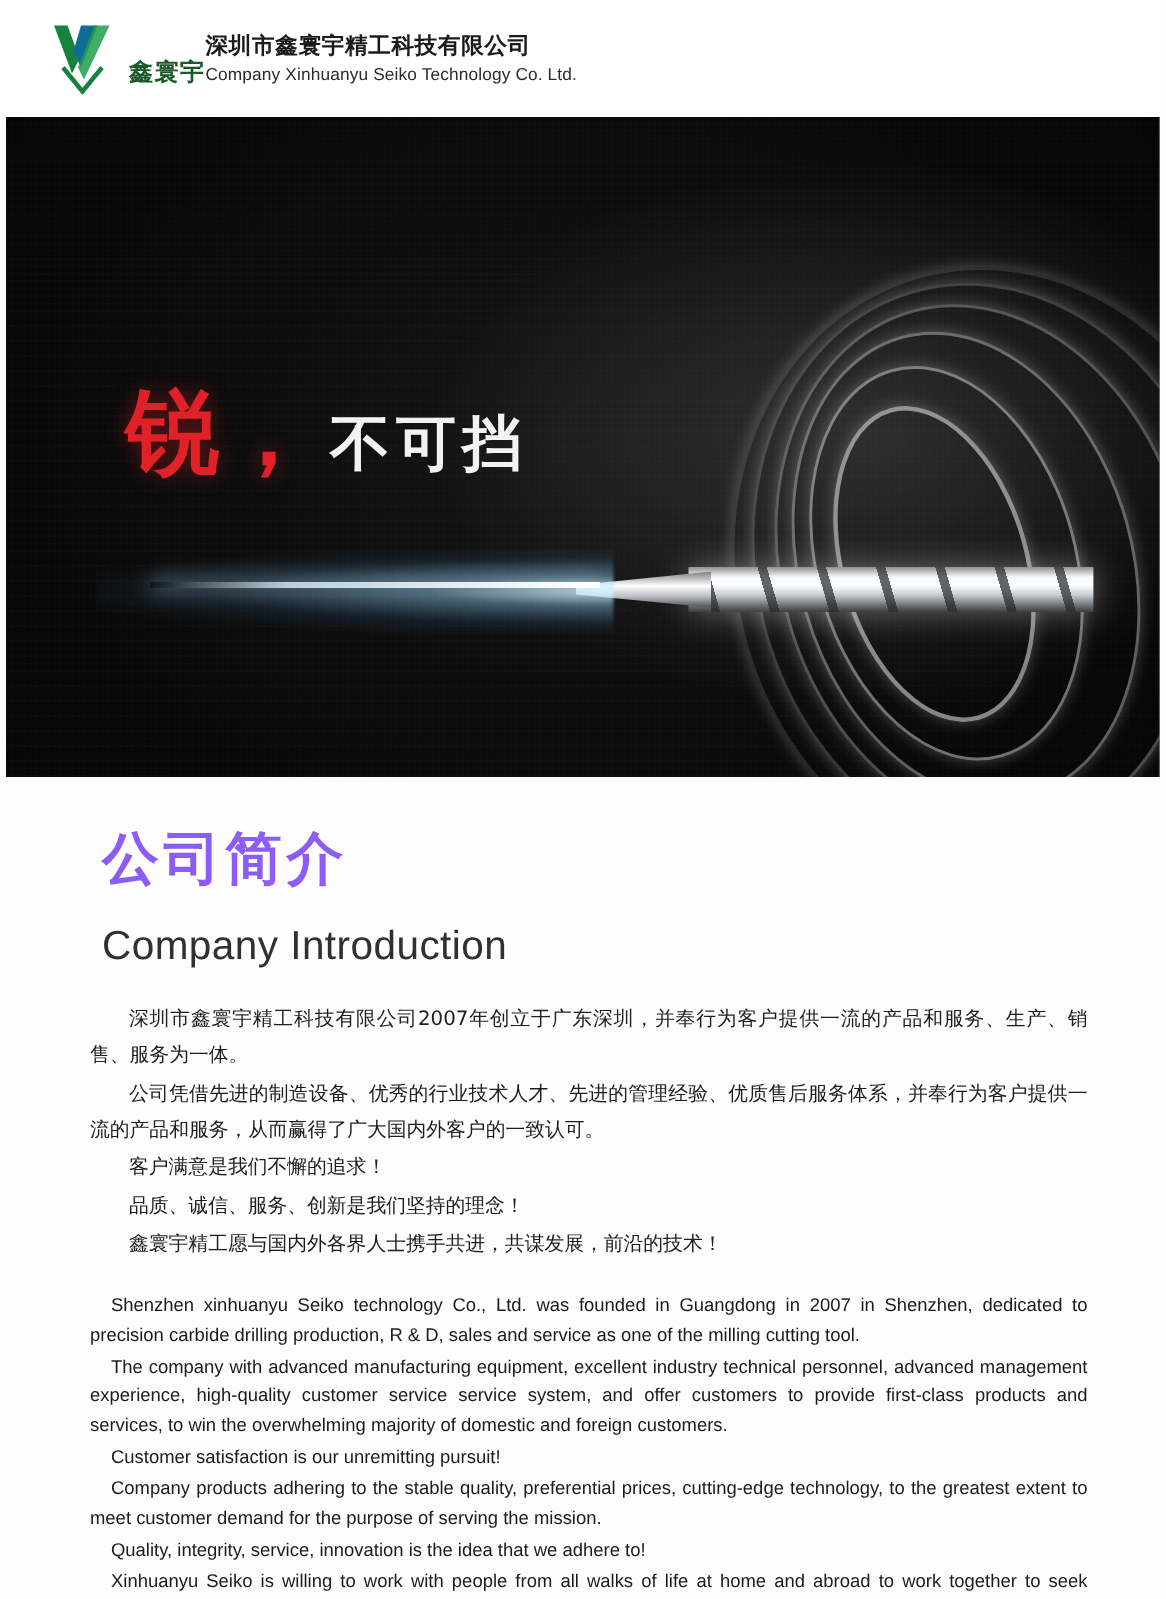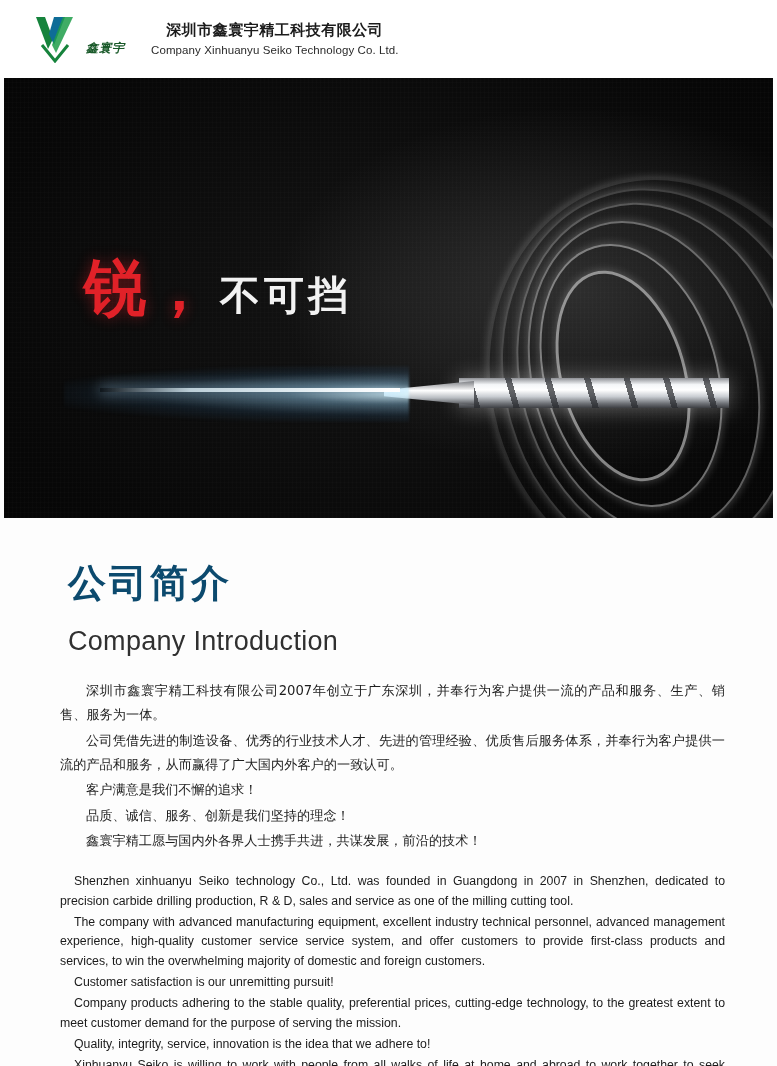--- a/index.html
+++ b/index.html
@@ -38,32 +38,29 @@
   }
   .logo-mark {
     width: 46px;
     height: 48px;
     position: relative;
     flex: 0 0 auto;
   }
   .logo-mark svg { display: block; }
   .logo-text {
     font-family: "DejaVu Sans", sans-serif;
-    font-size: 12px;
+    font-size: 16px;
     font-weight: bold;
     color: #1a5a2a;
     letter-spacing: 1px;
     line-height: 1;
     padding-top: 18px;
-    font-style: italic;
   }
   .company-names {
-    margin-left: 26px;
     line-height: 1.35;
-    text-align: center;
   }
   .company-cn {
     font-family: "DejaVu Sans", sans-serif;
     font-size: 15px;
     font-weight: bold;
     color: #1b1b1b;
     letter-spacing: 0.5px;
   }
   .company-en {
     font-family: "Liberation Sans", sans-serif;
@@ -186,24 +183,23 @@
   }
 
   
   .titles {
     padding: 34px 0 0 68px;
   }
   .title-cn {
     font-family: "DejaVu Sans", sans-serif;
     font-size: 38px;
     font-weight: bold;
-    color: #0c4a6e;
+    color: #8b5cf6;
     letter-spacing: 3px;
     line-height: 1.1;
-    margin-top: 11px;
   }
   .title-en {
     font-family: "Liberation Sans", sans-serif;
     font-size: 27px;
     color: #303030;
     letter-spacing: 0.3px;
     margin-top: 21px;
   }
 
   

